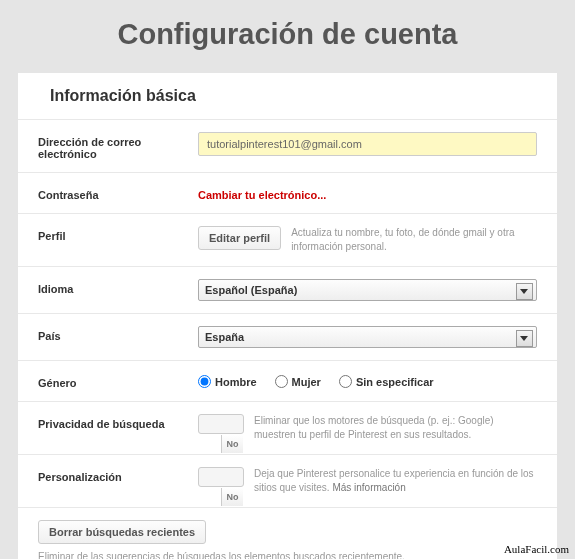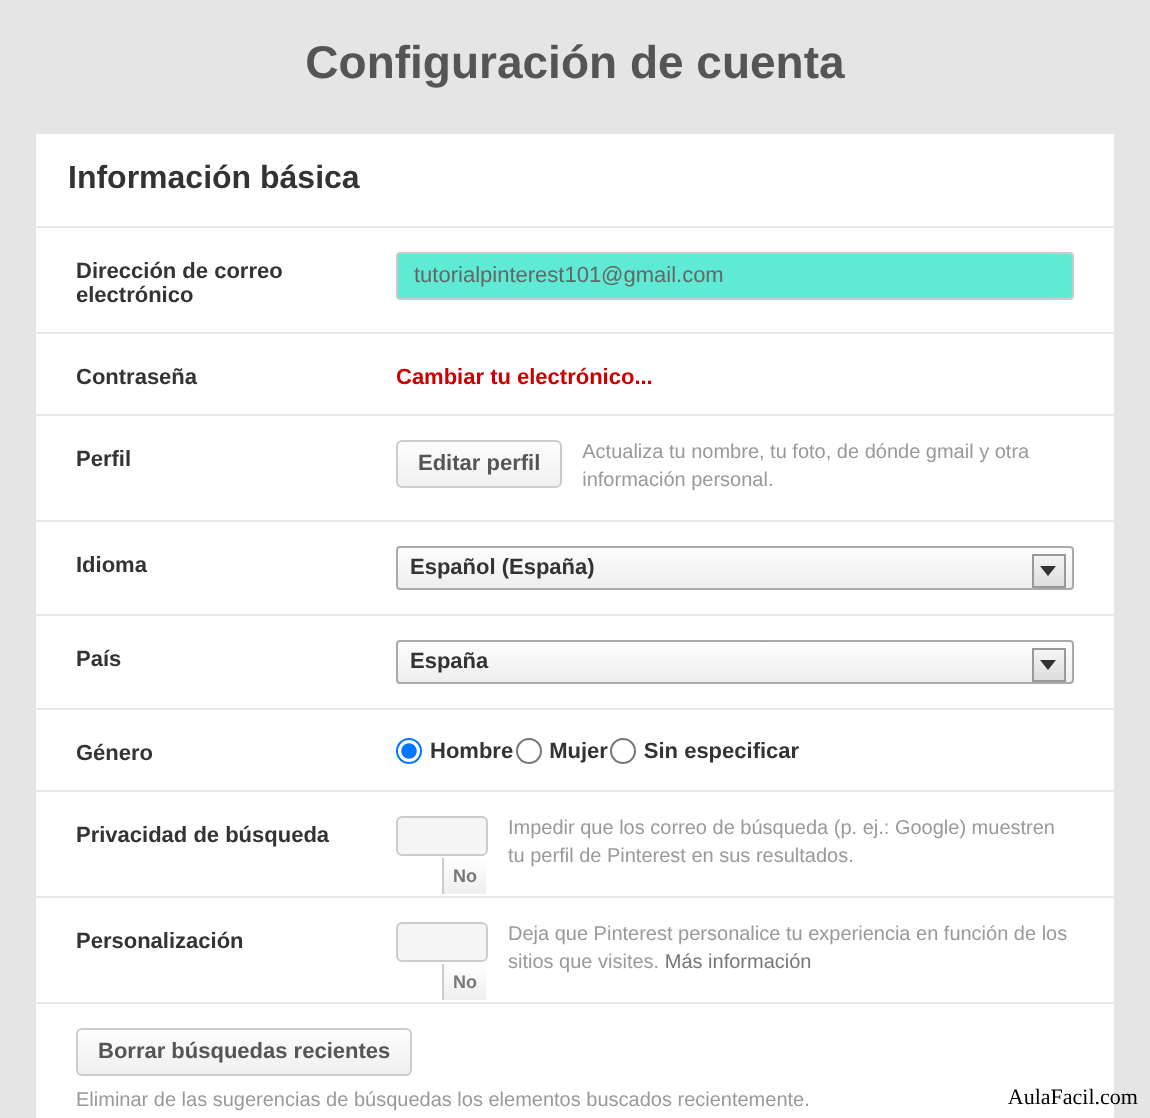--- a/index.html
+++ b/index.html
@@ -6,35 +6,35 @@
   body {
     font-family: "Helvetica Neue", Helvetica, Arial, sans-serif;
     background: #e5e5e5;
     width: 575px;
     height: 559px;
     overflow: hidden;
     position: relative;
   }
   .page-title {
     text-align: center;
-    font-size: 23px;
+    font-size: 29px;
     font-weight: bold;
     color: #555;
     padding: 18px 0 22px;
   }
   .panel {
     background: #fff;
     margin: 0 18px;
     padding: 0;
   }
   .section-title {
     font-size: 16px;
     font-weight: bold;
     color: #333;
-    padding: 14px 16px 14px;
+    padding: 14px 32px 14px;
   }
   .row {
     display: flex;
     align-items: flex-start;
     padding: 12px 20px;
     border-top: 1px solid #e8e8e8;
     font-size: 11px;
   }
   .row-label {
     width: 160px;
@@ -48,21 +48,21 @@
     display: flex;
     align-items: flex-start;
     gap: 10px;
     flex-wrap: wrap;
   }
   .text-input {
     width: 100%;
     padding: 5px 8px;
     font-size: 11px;
     border: 1px solid #ccc;
-    background: #5eead4;
+    background: #fef9c3;
     color: #666;
     border-radius: 2px;
   }
   .link-red {
     color: #c00;
     font-weight: bold;
     font-size: 11px;
     text-decoration: none;
     padding-top: 4px;
     display: inline-block;
@@ -119,21 +119,21 @@
     right: 9px;
     top: 10px;
     border-left: 4px solid transparent;
     border-right: 4px solid transparent;
     border-top: 5px solid #333;
     z-index: 2;
     pointer-events: none;
   }
   .radios {
     display: flex;
-    gap: 1px;
+    gap: 18px;
     align-items: flex-end;
     padding-top: 2px;
   }
   .radio-item {
     display: flex;
     align-items: center;
     gap: 4px;
     font-size: 11px;
     font-weight: bold;
     color: #333;
@@ -250,21 +250,21 @@
       </div>
     </div>
   </div>
 
   <div class="row">
     <div class="row-label">Privacidad de búsqueda</div>
     <div class="row-content">
       <div class="toggle">
         <div class="toggle-knob">No</div>
       </div>
-      <div class="helper">Impedir que los correo de búsqueda (p. ej.: Google) muestren tu perfil de Pinterest en sus resultados.</div>
+      <div class="helper">Eliminar que los motores de búsqueda (p. ej.: Google) muestren tu perfil de Pinterest en sus resultados.</div>
     </div>
   </div>
 
   <div class="row">
     <div class="row-label">Personalización</div>
     <div class="row-content">
       <div class="toggle">
         <div class="toggle-knob">No</div>
       </div>
       <div class="helper">

